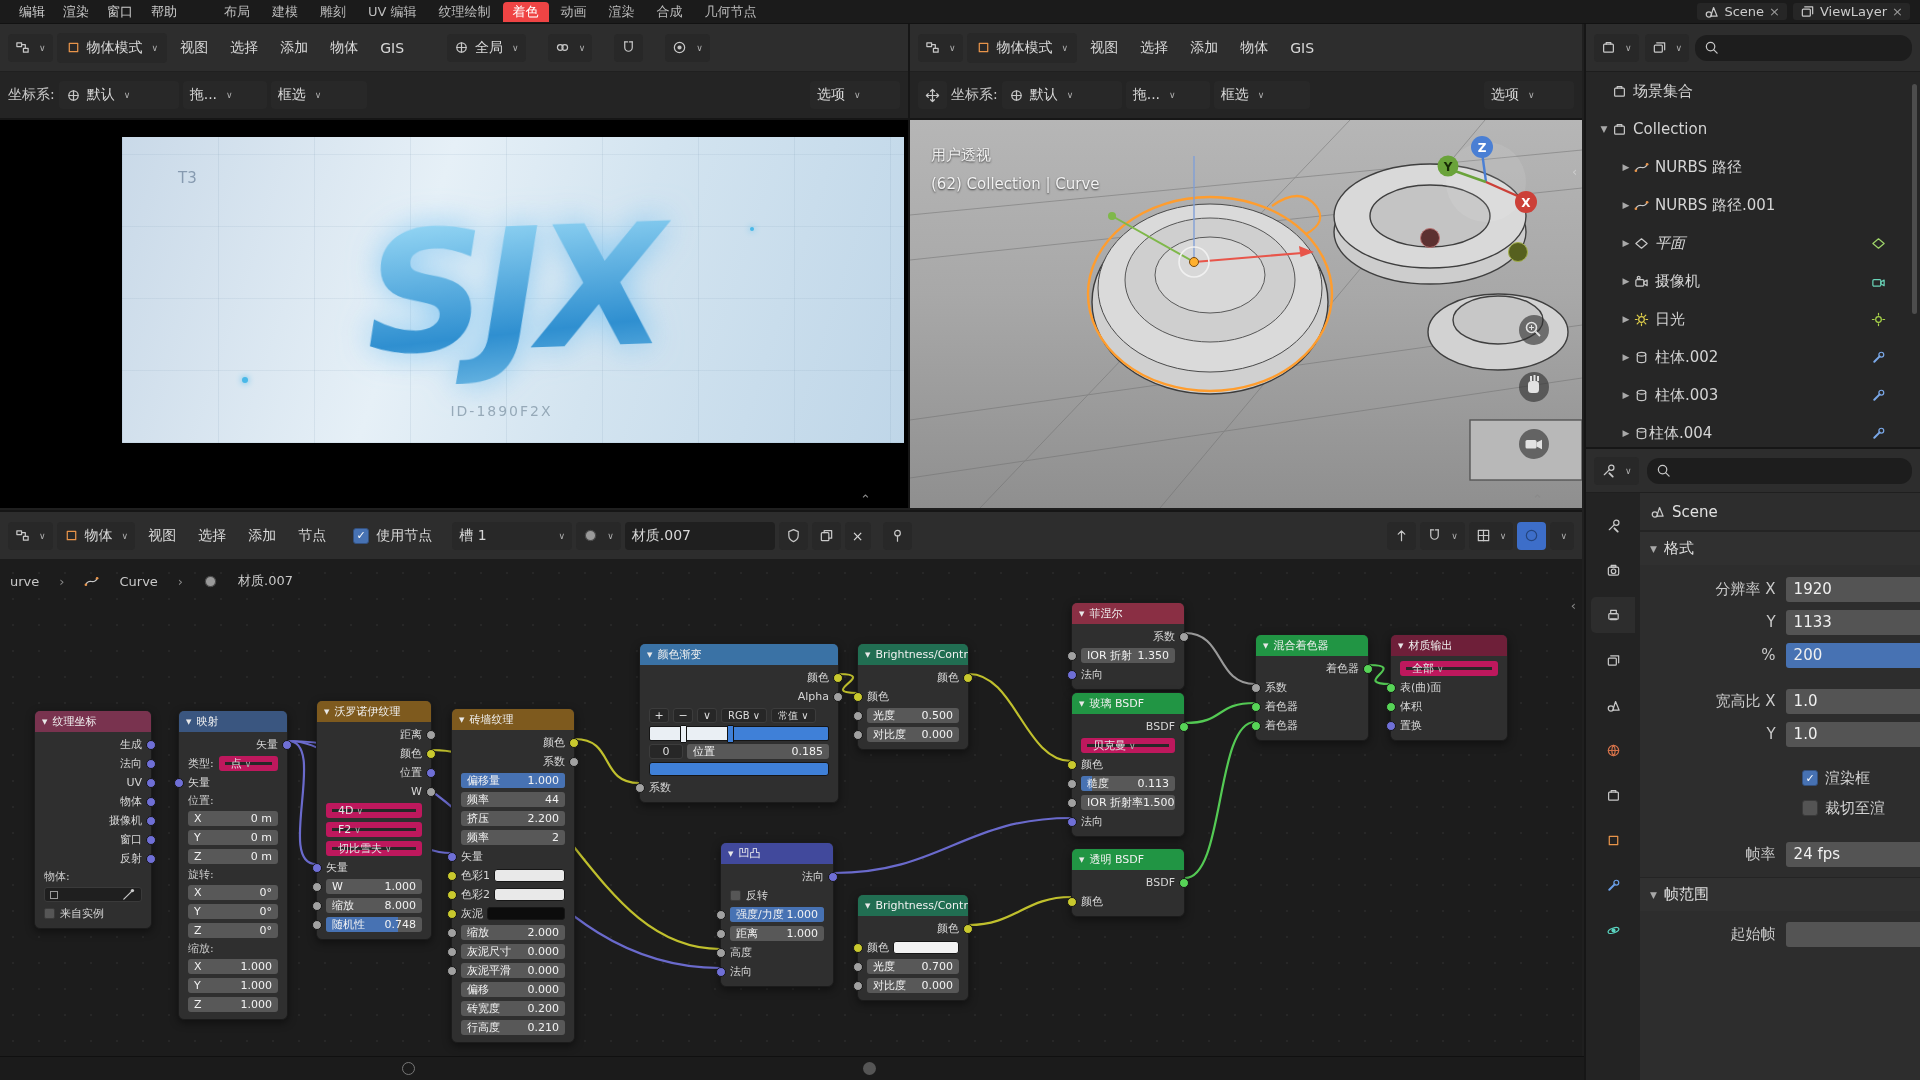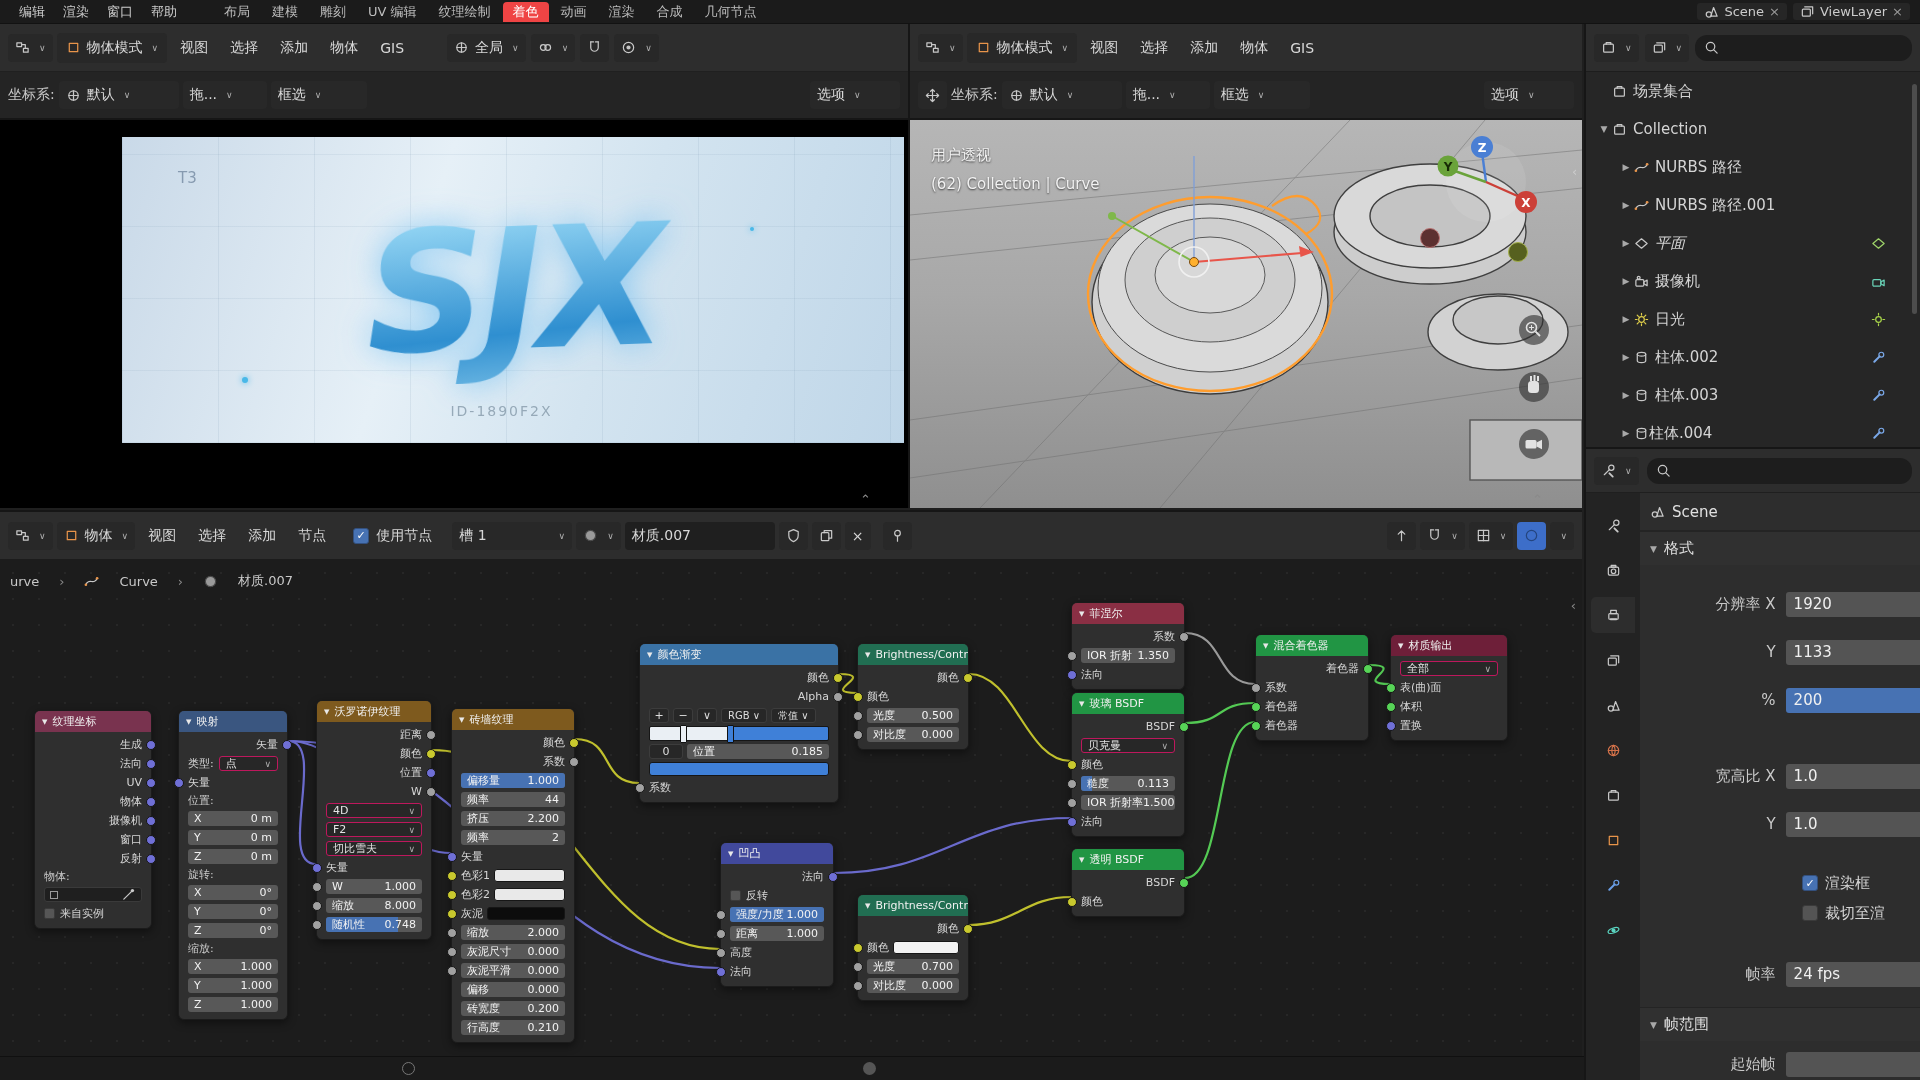--- a/index.html
+++ b/index.html
@@ -55,21 +55,21 @@
 #oscroll{position:absolute;right:3px;top:60px;width:5px;height:230px;background:#4d4d4d;border-radius:3px}
 #props{position:absolute;left:1584px;top:447px;width:336px;height:633px;background:#2d2d2d;border-left:2px solid #161616;border-top:2px solid #161616;overflow:hidden}
 #props-header{height:44px;display:flex;align-items:center;gap:8px;padding:0 8px;background:#2d2d2d;border-bottom:1px solid #1f1f1f}
 #props-tabs{position:absolute;left:0;top:44px;width:54px;bottom:0;background:#232323;display:flex;flex-direction:column;align-items:center;padding-top:14px;gap:9px}
 .ptab{width:44px;height:36px;display:flex;align-items:center;justify-content:center;border-radius:5px 0 0 5px}
 .ptab.active{background:#2d2d2d}
 #props-body{position:absolute;left:54px;top:44px;right:0;bottom:0;font-size:15px}
 .pcrumb{display:flex;align-items:center;gap:7px;height:38px;padding:0 10px;color:#e0e0e0;border-bottom:1px solid #242424}
 .psec{display:flex;align-items:center;gap:7px;height:34px;padding:0 10px;color:#dedede;border-top:1px solid #242424;background:#303030}
 .psec .tri{font-size:9px;color:#a8a8a8}
-.prow{display:flex;align-items:center;height:30px;margin:18px 0}
+.prow{display:flex;align-items:center;height:30px;margin:3px 0}
 .plabel{width:152px;text-align:right;padding-right:10px;color:#c9c9c9;white-space:nowrap}
 .pfield{position:relative;width:140px;height:25px;background:#545454;border-radius:3px 0 0 3px;display:flex;align-items:center;
   padding:0 8px;color:#f0f0f0;overflow:hidden;white-space:nowrap}
 .pfield.fill{background:#4772b3}
 .pcheckrow{display:flex;align-items:center;height:28px;margin:2px 0}
 .pcheck{margin-left:162px;display:flex;align-items:center;gap:7px;color:#d4d4d4;white-space:nowrap}
 .cbx{width:16px;height:16px;border-radius:3px;background:#545454;border:1px solid #3a3a3a;display:flex;align-items:center;justify-content:center;font-size:11px;color:#fff}
 .cbx.on{background:#4772b3;border-color:#33507e}
 
 #node-header{left:0;top:510px;width:1582px;height:50px;background:#2d2d2d;border-top:2px solid #161616;border-bottom:1px solid #1c1c1c}
@@ -84,22 +84,22 @@
 .node-b{padding:3px 0 5px 0}
 .nrow{position:relative;height:19px;display:flex;align-items:center;padding:0 9px;white-space:nowrap}
 .nrow.out{justify-content:flex-end}
 .nrow.lab{height:17px;color:#c9c9c9}
 .sock{position:absolute;top:50%;margin-top:-5px;width:10px;height:10px;border-radius:50%;border:1px solid #151515}
 .sock.l{left:-5px}.sock.r{right:-5px}
 .slider{flex:1;height:15px;background:#585858;border-radius:3px;position:relative;overflow:hidden;
   display:flex;align-items:center;justify-content:space-between;padding:0 6px;font-size:11px;color:#f2f2f2}
 .slider .fillbar{position:absolute;left:0;top:0;bottom:0;background:#4772b3}
 .slider span{position:relative;z-index:1}
-.ndd{flex:1;height:15px;background:#272727;border:1px solid #be185d;border-radius:3px;display:flex;align-items:center;
-  justify-content:space-between;padding:0 6px;font-size:11px;color:#e4e4e4}
+.ndd{flex:1;height:15px;background:#272727;border:6px solid #be185d;border-radius:3px;display:flex;align-items:center;
+  justify-content:flex-start;padding:0 6px;font-size:11px;color:#e4e4e4}
 .swbox{flex:1;height:13px;border-radius:3px;border:1px solid #161616;margin-left:4px}
 .ncbx{width:11px;height:11px;border-radius:2px;background:#565656;border:1px solid #3a3a3a;margin-right:5px;
   display:flex;align-items:center;justify-content:center;font-size:8px;color:#fff}
 .objfield{flex:1;height:15px;background:#1f1f1f;border:1px solid #3a3a3a;border-radius:3px;display:flex;align-items:center;gap:4px;padding:0 5px}
 .rampwrap{padding:2px 9px}
 .rampbtns{display:flex;gap:4px;margin-bottom:3px}
 .rbtn{width:20px;height:15px;background:#272727;border:1px solid #3c3c3c;border-radius:3px;display:flex;align-items:center;justify-content:center;font-size:11px;color:#ddd}
 .rdd{height:15px;background:#272727;border:1px solid #3c3c3c;border-radius:3px;display:flex;align-items:center;gap:5px;padding:0 6px;font-size:10px;color:#ddd}
 .rampbar{position:relative;height:15px;border:1px solid #161616;border-radius:2px;margin-bottom:3px}
 .rhandle{position:absolute;top:-2px;width:7px;height:18px;border:1px solid #111;border-radius:1px}
@@ -177,21 +177,21 @@
           </svg>
         </span>
         <span>物体模式</span>
         <span class="chev">∨</span>
       </div>
       <span class="menuitem">视图</span>
       <span class="menuitem">选择</span>
       <span class="menuitem">添加</span>
       <span class="menuitem">物体</span>
       <span class="menuitem">GIS</span>
-      <span style="display: flex; gap: 5px; margin-left: 30px; align-items: center;">
+      <span style="display: flex; gap: 22px; margin-left: 30px; align-items: center;">
         <div class="btn sm">
           <span class="ic">
             <svg width="15" height="15" viewBox="0 0 16 16" fill="none" stroke="#c8c8c8" stroke-width="1.3" stroke-linecap="round" stroke-linejoin="round">
               <circle cx="8" cy="8" r="5"></circle>
               <path d="M8 3 V13 M3 8 H13"></path>
             </svg>
           </span>
           <span>全局</span>
           <span class="chev">∨</span>
         </div>

